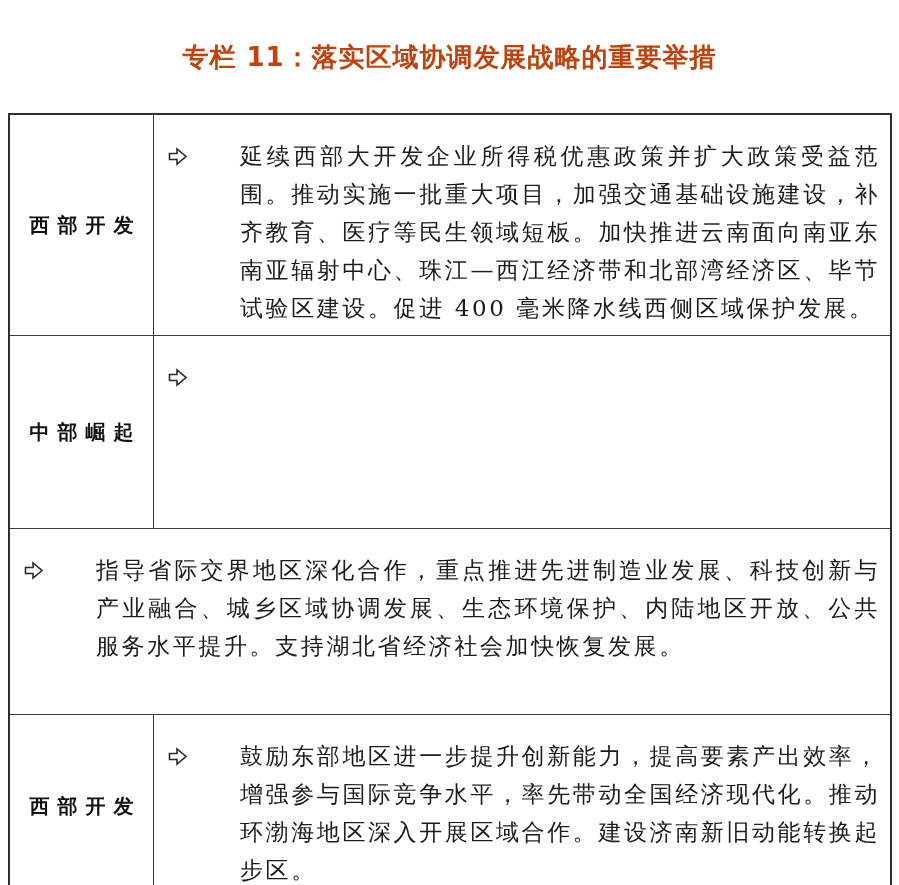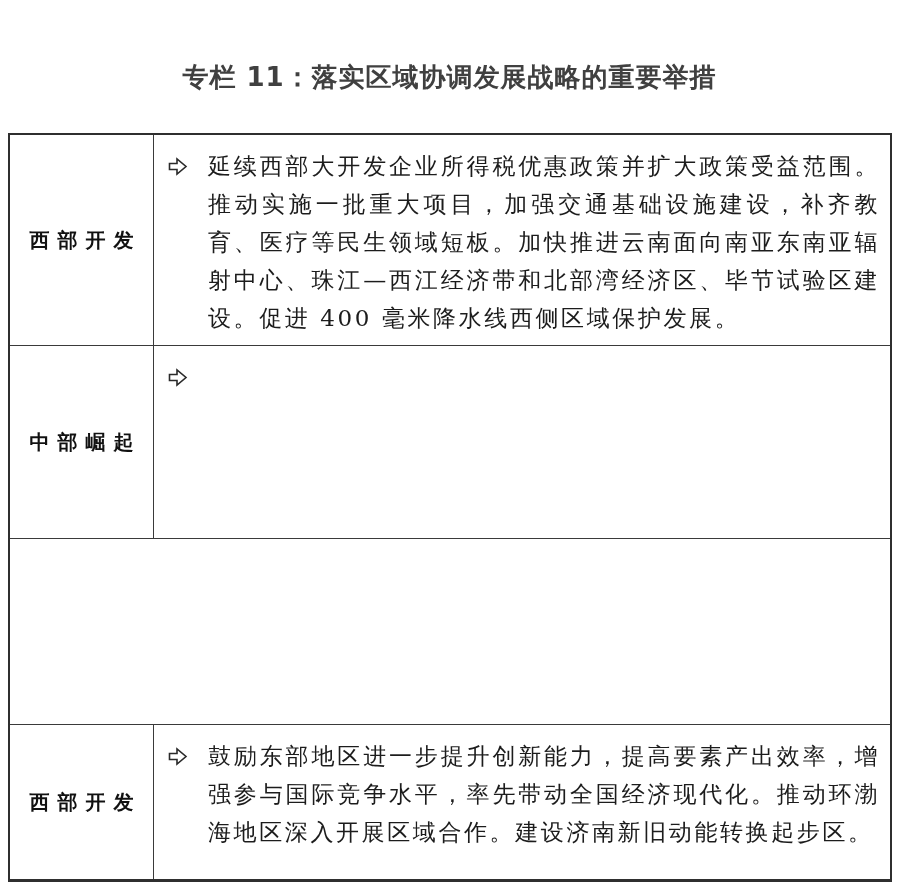--- a/index.html
+++ b/index.html
@@ -10,28 +10,28 @@
   body {
     width: 899px;
     height: 885px;
     overflow: hidden;
     color: #1c1c1c;
     font-family: "DejaVu Serif", "Liberation Serif", serif;
     -webkit-font-smoothing: antialiased;
   }
   .page-title {
     margin: 0;
-    padding-top: 60px;
+    padding-top: 40px;
     padding-bottom: 38px;
     text-align: center;
     font-family: "DejaVu Sans", "Liberation Sans", sans-serif;
     font-weight: bold;
     font-size: 26px;
     letter-spacing: 1px;
-    color: #404040;
+    color: #c2410c;
   }
   .box-table {
     margin: 0 7px 0 8px;
     border: 2px solid #2f2f2f;
     border-bottom-width: 3px;
     background: #ffffff;
     box-sizing: border-box;
   }
   .box-row {
     display: flex;
@@ -56,22 +56,23 @@
     font-size: 20px;
     letter-spacing: 8px;
     text-indent: 8px;
     color: #111111;
     box-sizing: border-box;
   }
   .content-cell {
     flex: 1 1 auto;
     display: flex;
     align-items: flex-start;
-    padding: 12px 10px 8px 13px;
+    padding: 22px 10px 8px 13px;
     box-sizing: border-box;
+    gap: 32px;
   }
   .bullet-icon {
     flex: 0 0 auto;
     width: 21px;
     height: 19px;
     margin: 10px 20px 0 0;
   }
   .bullet-icon svg { display: block; }
   .cell-text {
     flex: 1 1 auto;
@@ -107,20 +108,28 @@
     <div class="content-cell">
       <span class="bullet-icon">
         <svg width="21" height="19" viewBox="0 0 21 19" xmlns="http://www.w3.org/2000/svg">
           <path d="M2.5 6.5 H10 V2 L19 9.5 L10 17 V12.5 H2.5 Z" fill="none" stroke="#2a2a2a" stroke-width="1.6" stroke-linejoin="miter"></path>
         </svg>
       </span>
     </div>
   </div>
 
   <div class="box-row r3">
+    <div class="content-cell">
+      <span class="bullet-icon">
+        <svg width="21" height="19" viewBox="0 0 21 19" xmlns="http://www.w3.org/2000/svg">
+          <path d="M2.5 6.5 H10 V2 L19 9.5 L10 17 V12.5 H2.5 Z" fill="none" stroke="#2a2a2a" stroke-width="1.6" stroke-linejoin="miter"></path>
+        </svg>
+      </span>
+      <div class="cell-text">指导省际交界地区深化合作，重点推进先进制造业发展、科技创新与产业融合、城乡区域协调发展、生态环境保护、内陆地区开放、公共服务水平提升。支持湖北省经济社会加快恢复发展。</div>
+    </div>
   </div>
 
   <div class="box-row r4">
     <div class="label-cell">西部开发</div>
     <div class="content-cell">
       <span class="bullet-icon">
         <svg width="21" height="19" viewBox="0 0 21 19" xmlns="http://www.w3.org/2000/svg">
           <path d="M2.5 6.5 H10 V2 L19 9.5 L10 17 V12.5 H2.5 Z" fill="none" stroke="#2a2a2a" stroke-width="1.6" stroke-linejoin="miter"></path>
         </svg>
       </span>

